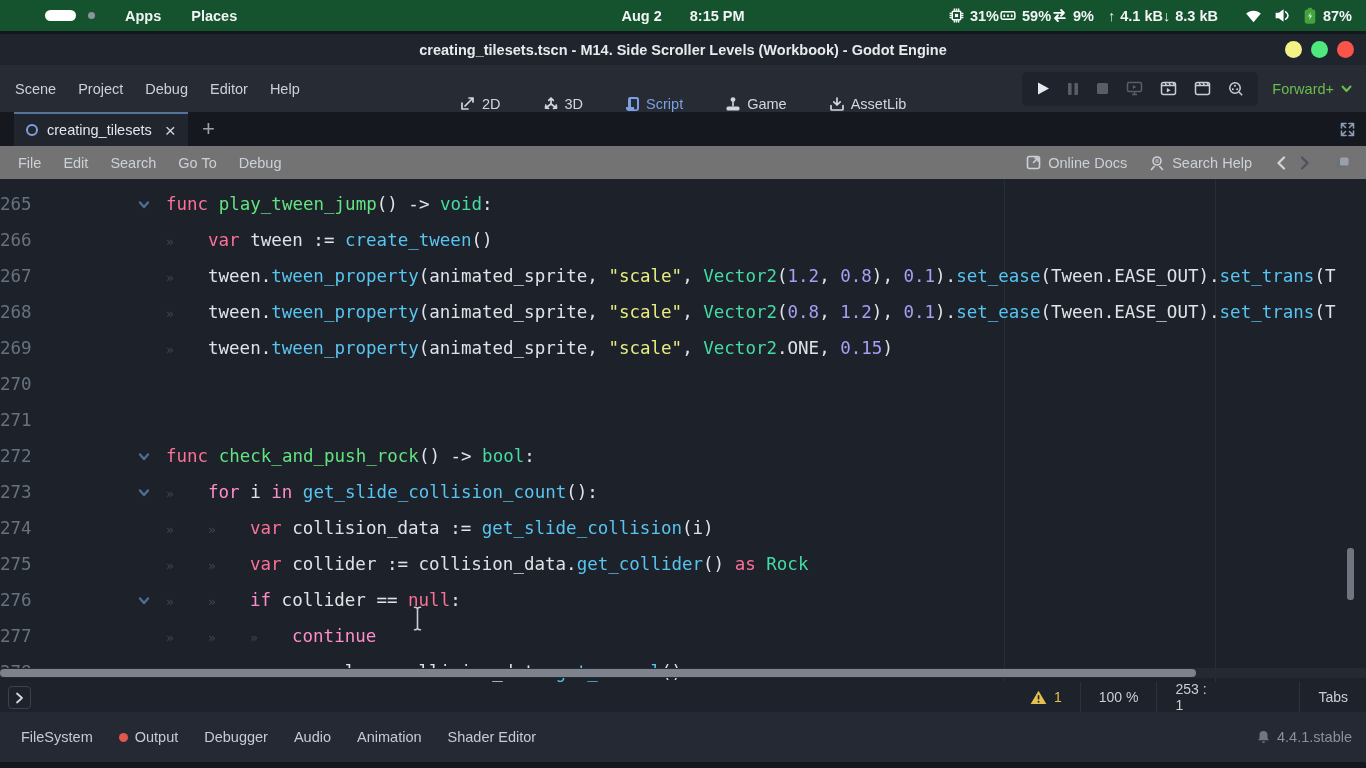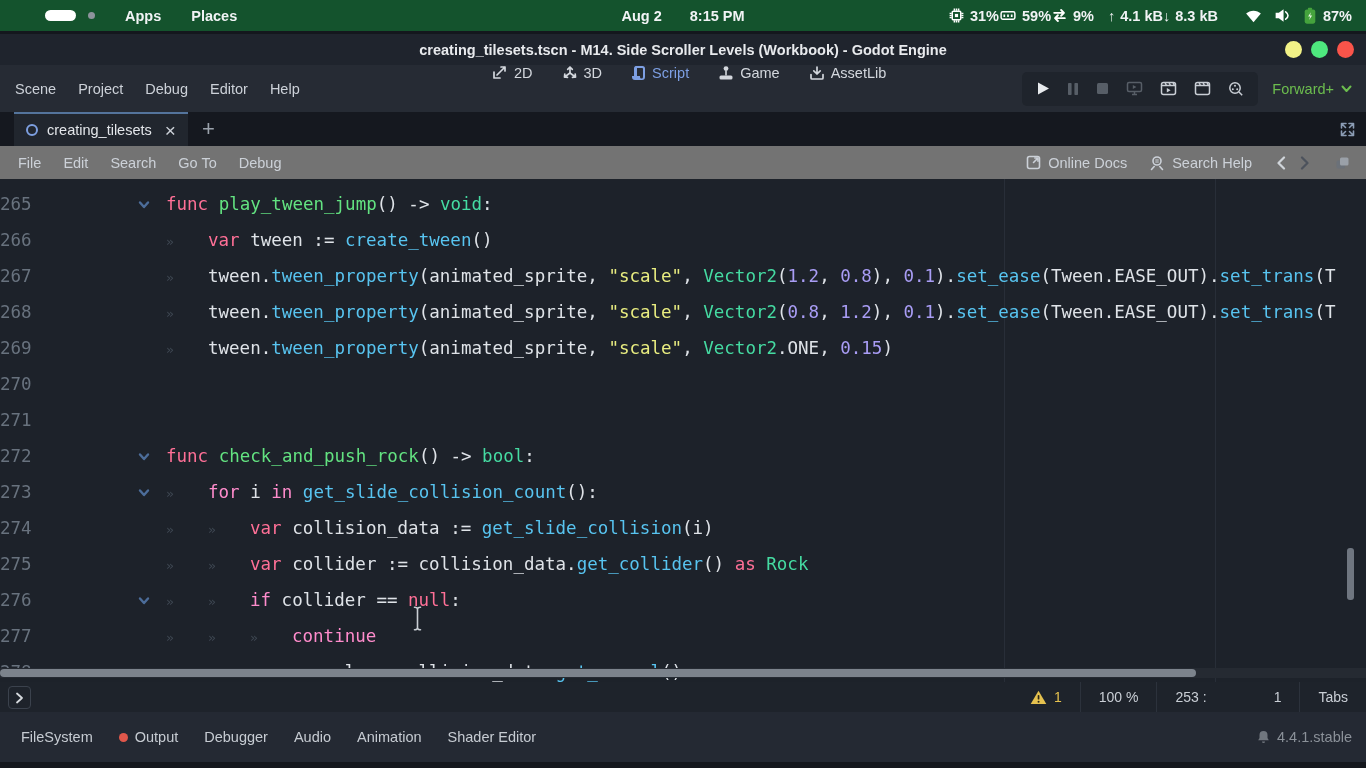--- a/index.html
+++ b/index.html
@@ -24,21 +24,21 @@
   
   .titlebar { top:31px; left:0; right:0; height:34px; background:#1f242d; border-top:3px solid #14171d;
               display:flex; align-items:center; justify-content:center; font-weight:bold; font-size:14.5px; color:#e8eaed; }
   .win-dots { position:absolute; right:12px; top:0; height:100%; display:flex; align-items:center; gap:9px; }
   .win-dot { width:17px; height:17px; border-radius:50%; }
 
   
   .mainmenu { top:65px; left:0; right:0; height:47px; background:#262b34; font-size:14.5px; color:#ccd1d8;padding-left:40px; }
   .mm-left { position:absolute; left:4px; top:0; height:100%; display:flex; align-items:center; }
   .mm-left .mm-item { padding:0 11px; cursor:default; }
-  .mm-center { position:absolute; left:484px; top:0; height:100%; display:flex; align-items:flex-start; gap:13px; }
+  .mm-center { position:absolute; left:452px; top:0; height:100%; display:flex; align-items:flex-end; gap:26px; }
   .ws-tab { display:flex; align-items:center; gap:6px; padding:0 8px; color:#d3d7dd; }
   .ws-tab.active { color:#7d9fe3; }
   .mm-right { position:absolute; right:8px; top:0; height:100%; display:flex; align-items:center; gap:8px; }
   .runpad { display:flex; align-items:center; gap:17px; background:#1f242c; border-radius:5px; height:34px; padding:0 14px; }
   .renderer { display:flex; align-items:center; gap:7px; color:#6cbd4e; padding:0 6px; }
 
   
   .tabstrip { top:112px; left:0; right:0; height:34px; background:#15181f; display:flex; align-items:stretch; }
   .stab { margin-left:14px; display:flex; align-items:center; gap:9px; background:#21262e;
           border-top:2px solid #54749c; padding:0 12px; font-size:14.5px; color:#e3e6ea; }
@@ -73,21 +73,21 @@
   .vscroll-thumb { top:548px; left:1347px; width:7px; height:52px; border-radius:3px; background:#6f7680; }
 
   
   .statusbar { top:682px; left:0; right:0; height:30px; background:#1e232b; font-size:14px; color:#c9ced5; }
   .panel-toggle { position:absolute; left:8px; top:4px; width:23px; height:23px; border:1px solid #3b424d;
                   border-radius:4px; display:flex; align-items:center; justify-content:center; color:#d6dade; }
   .sb-right { position:absolute; right:0; top:0; height:100%; display:flex; align-items:center; }
   .sb-item { padding:0 18px; display:flex; align-items:center; gap:7px; height:100%; }
   .sb-sep { width:1px; height:100%; background:#2c323c; }
   .warn-txt { color:#e5c14f; }
-  .caret-box { width:106px; display:flex; justify-content:space-between; }
+  .caret-box { width:106px; display:flex; justify-content:center;flex-direction:column; }
 
   
   .bottompanel { top:712px; left:0; right:0; height:50px; background:#242933; display:flex; align-items:center;
                  font-size:14.5px; color:#c6cbd2; padding-left:8px; }
   .bp-item { padding:0 13px; display:flex; align-items:center; gap:7px; }
   .out-dot { width:9px; height:9px; border-radius:50%; background:#e0574b; }
   .bp-version { position:absolute; right:14px; display:flex; align-items:center; gap:7px; color:#8b9199; }
   .bottomstrip { top:762px; left:0; right:0; height:6px; background:#14171d; }
 
   .ibeam { top:605px; left:410px; color:#c9ced4; }

